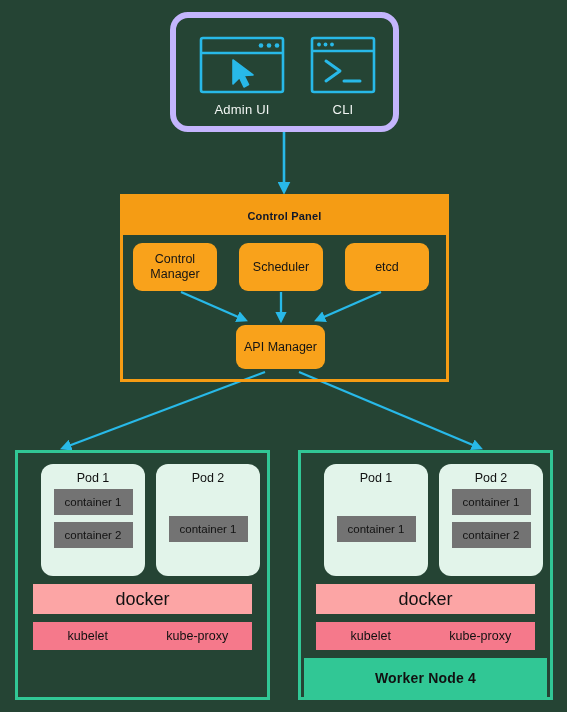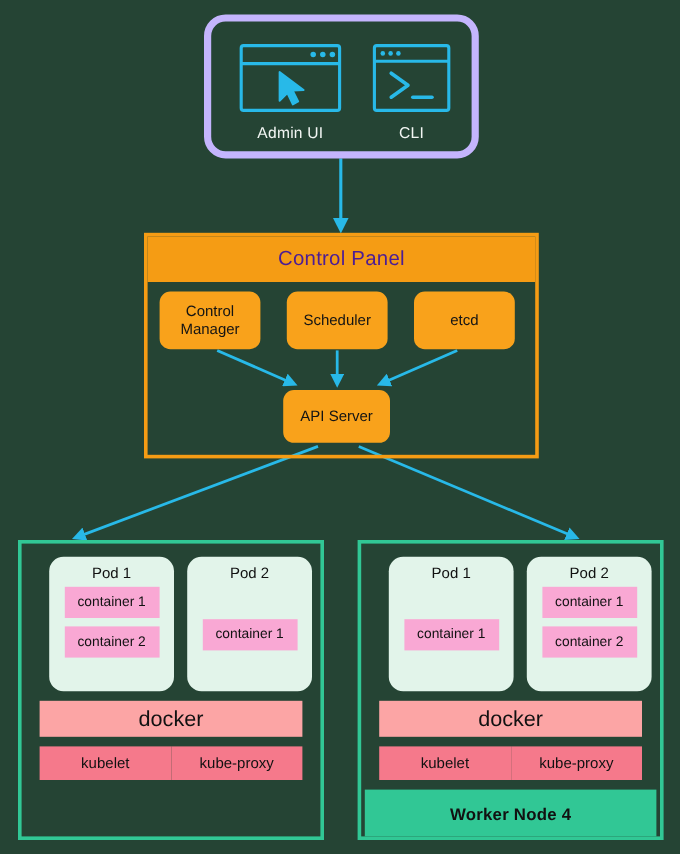--- a/index.html
+++ b/index.html
@@ -61,23 +61,23 @@
     border: 3px solid #F59C14;
     background: transparent;
   }
   #control-panel-header {
     left: 0; top: 0;
     width: 323px; height: 38px;
     background: #F59C14;
     display: flex;
     align-items: center;
     justify-content: center;
-    font-size: 17px;
-    font-weight: normal;
-    color: #4c1d95;
+    font-size: 11px;
+    font-weight: bold;
+    color: #0f172a;
     letter-spacing: 0.2px;
   }
   .cp-node {
     background: #F9A21B;
     border-radius: 9px;
     display: flex;
     align-items: center;
     justify-content: center;
     text-align: center;
     font-size: 12.5px;
@@ -141,21 +141,21 @@
     padding-bottom: 4px;
     box-sizing: border-box;
   }
   .pod-containers.top-aligned {
     justify-content: flex-start;
     padding-top: 4px;
   }
   .container-box {
     width: 79px;
     height: 26px;
-    background: #f9a8d4;
+    background: #737373;
     display: flex;
     align-items: center;
     justify-content: center;
     font-size: 11.5px;
     color: #121212;
   }
   .docker-bar {
     position: absolute;
     left: 12px; top: 128px;
     width: 219px;
@@ -254,21 +254,21 @@
 
   </div>
 
   <div class="abs" id="control-panel">
     <div class="abs" id="control-panel-header">Control Panel</div>
   </div>
 
   <div class="abs cp-node" id="control-manager">Control Manager</div>
   <div class="abs cp-node" id="scheduler">Scheduler</div>
   <div class="abs cp-node" id="etcd">etcd</div>
-  <div class="abs cp-node" id="api-server">API Server</div>
+  <div class="abs cp-node" id="api-server">API Manager</div>
 
   <div class="abs worker-node" id="worker-node-1">
     <div class="node-inner">
 
       <div class="pods-row">
         <div class="pod">
           <div class="pod-label">Pod 1</div>
           <div class="pod-containers top-aligned">
             <div class="container-box">container 1</div>
             <div class="container-box">container 2</div>

